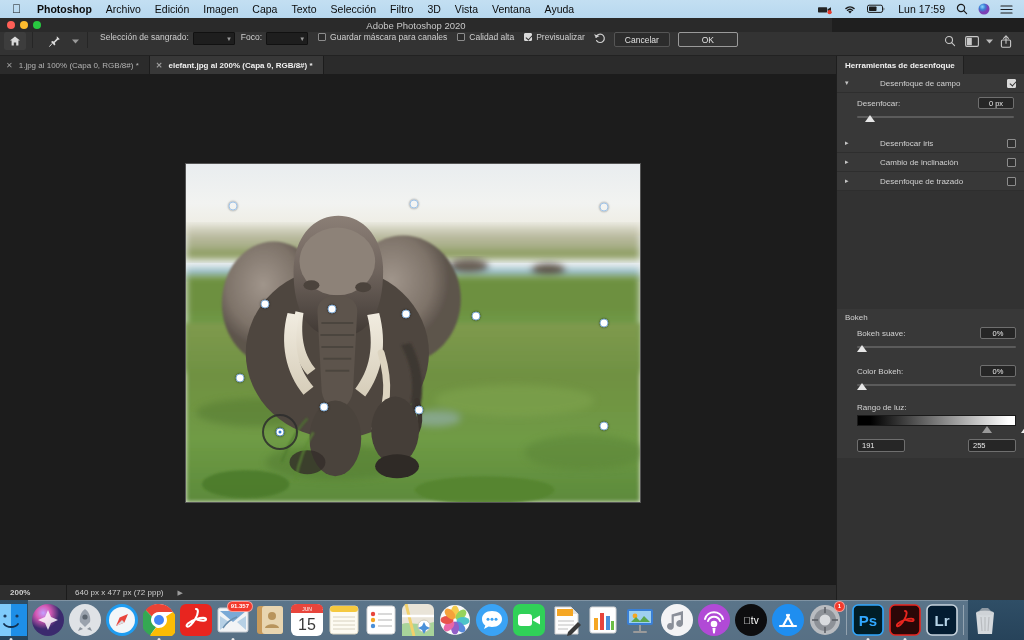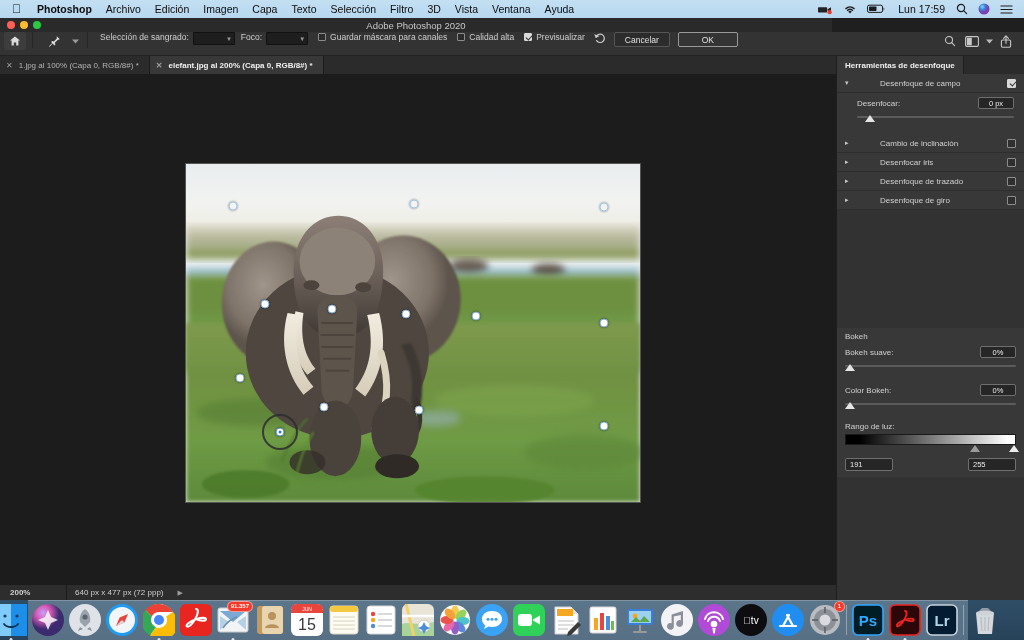--- a/index.html
+++ b/index.html
@@ -175,21 +175,21 @@
     border-left: 5px solid transparent; border-right: 5px solid transparent;
     border-bottom: 7px solid #e6e6e6;
   }
   .panelfill { background: #323232; }
 
   .effpanel { background: #383838; }
   .effrow {
     display: flex; align-items: center; justify-content: space-between;
     padding: 4px 8px 2px 8px; font-size: 8px; color: #d2d2d2;
   }
-  .effblock { padding: 3px 8px 6px 8px; }
+  .effblock { padding: 3px 8px 6px 8px; margin-left: 12px; }
   .gradbar {
     height: 11px; border: 1px solid #1a1a1a;
     background: linear-gradient(to right, #000 0%, #000 8%, #ffffff 96%, #ffffff 100%);
   }
   .gradthumbs { position: relative; height: 9px; }
   .gradthumb {
     position: absolute; top: 0; width: 0; height: 0;
     border-left: 5px solid transparent; border-right: 5px solid transparent;
     border-bottom: 7px solid #9a9a9a;
   }
@@ -536,36 +536,31 @@
           <span class="numfield">0 px</span>
         </div>
         <div class="track">
           <div class="bar"></div>
           <div class="thumb" style="left:8px;"></div>
         </div>
       </div>
 
       <div class="blurrow">
         <span class="tri">▸</span>
-        <span class="lbl">Cambio de inclinación</span>
+        <span class="lbl">Desenfocar iris</span>
         <span class="cbox2"></span>
       </div>
       <div class="blurrow">
         <span class="tri">▸</span>
-        <span class="lbl">Desenfocar iris</span>
+        <span class="lbl">Cambio de inclinación</span>
         <span class="cbox2"></span>
       </div>
       <div class="blurrow">
         <span class="tri">▸</span>
         <span class="lbl">Desenfoque de trazado</span>
-        <span class="cbox2"></span>
-      </div>
-      <div class="blurrow">
-        <span class="tri">▸</span>
-        <span class="lbl">Desenfoque de giro</span>
         <span class="cbox2"></span>
       </div>
     </div>
 
     <div class="panelfill" style="height:118px;"></div>
 
 
     <div class="effpanel">
       <div class="effrow">
         <span>Bokeh</span>

